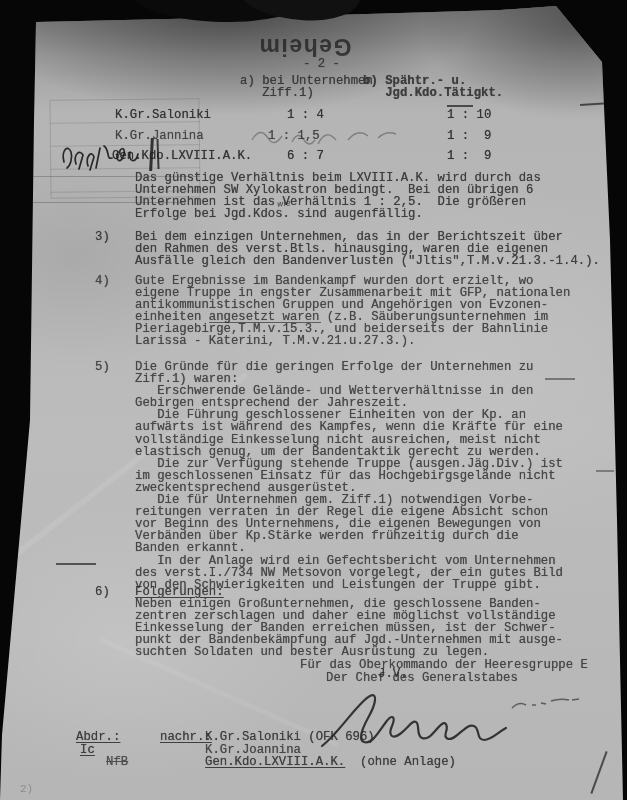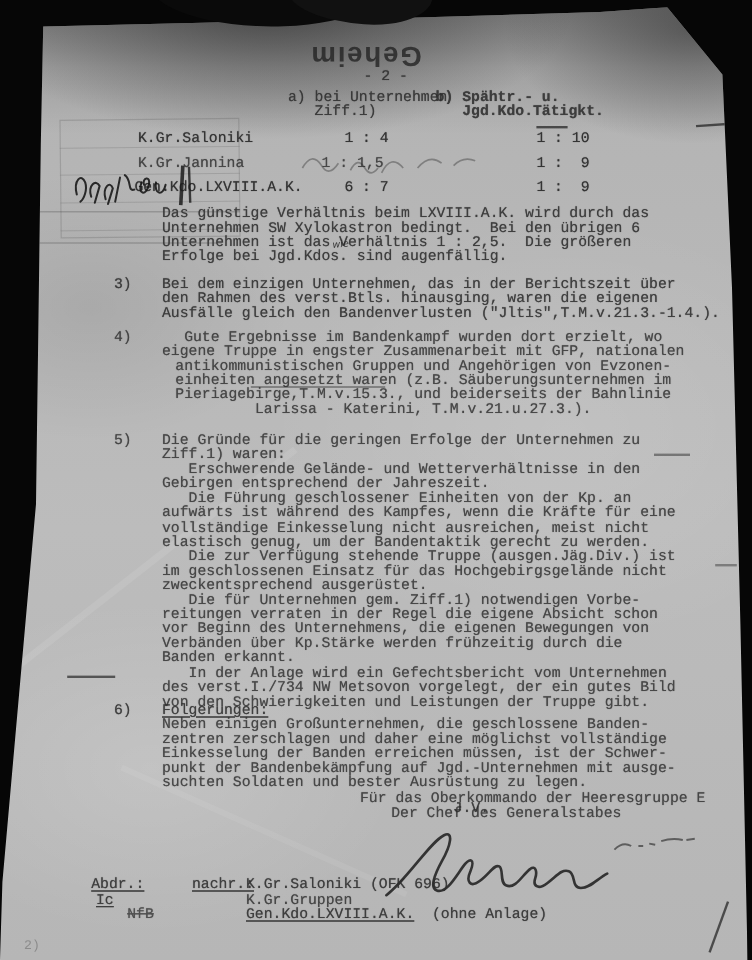--- a/index.html
+++ b/index.html
@@ -82,21 +82,21 @@
 Erfolge bei Jgd.Kdos. sind augenfällig.</div>
 
     <div class="insertion" style="left:277px;top:199px;">wie</div>
 
     <div class="tw o88" style="left:95px;top:231px;">3)</div>
     <div class="tw o88" style="left:135px;top:231px;">Bei dem einzigen Unternehmen, das in der Berichtszeit über
 den Rahmen des verst.Btls. hinausging, waren die eigenen
 Ausfälle gleich den Bandenverlusten ("Jltis",T.M.v.21.3.-1.4.).</div>
 
     <div class="tw o82" style="left:95px;top:275px;">4)</div>
-    <div class="tw o82" style="left:135px;top:275px;text-align:center;">Gute Ergebnisse im Bandenkampf wurden dort erzielt, wo
+    <div class="tw o82" style="left:135px;top:275px;">Gute Ergebnisse im Bandenkampf wurden dort erzielt, wo
 eigene Truppe in engster Zusammenarbeit mit GFP, nationalen
 antikommunistischen Gruppen und Angehörigen von Evzonen-
 einheiten angesetzt waren (z.B. Säuberungsunternehmen im
 Pieriagebirge,T.M.v.15.3., und beiderseits der Bahnlinie
 Larissa - Katerini, T.M.v.21.u.27.3.).</div>
     <div class="mark" style="left:209px;top:322px;width:112px;height:1px;opacity:.6;"></div>
 
     <div class="tw o82" style="left:95px;top:361px;">5)</div>
     <div class="tw o82" style="left:135px;top:361px;">Die Gründe für die geringen Erfolge der Unternehmen zu
 Ziff.1) waren:
@@ -137,21 +137,21 @@
                C162,40 158,52 166,52 C174,52 180,44 188,40" stroke="#1c1c1c" stroke-width="2.2" fill="none" stroke-linecap="round" opacity="0.85"></path>
     </svg>
     <svg style="left:510px;top:694px;" width="72" height="22" viewBox="0 0 72 22">
       <path d="M2,14 q7,-7 14,-3 M22,11 l4,0 M31,9 l5,1 M41,7 q9,-3 18,-1 M62,6 l7,-1" stroke="#222" stroke-width="1.6" fill="none" opacity=".6"></path>
     </svg>
 
     <div class="tw o88 ul" style="left:76px;top:731px;">Abdr.:</div>
     <div class="tw o88 ul" style="left:160px;top:731px;">nachr.:</div>
     <div class="tw o88" style="left:205px;top:731px;">K.Gr.Saloniki (OFK 696)</div>
     <div class="tw o88 ul" style="left:80px;top:744px;">Ic</div>
-    <div class="tw o82" style="left:205px;top:744px;">K.Gr.Gruppen</div>
+    <div class="tw o82" style="left:205px;top:744px;">K.Gr.Joannina</div>
     <div class="tw o75 strike" style="left:78px;top:756px;margin-left:28px;">NfB</div>
     <div class="tw o88 ul" style="left:205px;top:756px;">Gen.Kdo.LXVIII.A.K.</div>
     <div class="tw o88" style="left:360px;top:756px;">(ohne Anlage)</div>
 
     <svg style="left:60px;top:140px;" width="100" height="32" viewBox="0 0 100 32">
       <path d="M4,22 C1,10 8,4 11,12 C13,18 10,26 7,28 M16,24 C13,14 20,9 23,15 L19,29
                M28,26 C25,16 32,10 34,17 L30,30 M40,8 L36,28 M44,6 C50,10 46,20 52,18
                M58,12 C54,22 62,24 64,14 C66,6 58,8 60,14 M70,12 C68,22 76,24 78,14" stroke="#161616" stroke-width="1.7" fill="none" stroke-linecap="round" opacity=".88"></path>
     </svg>
 

